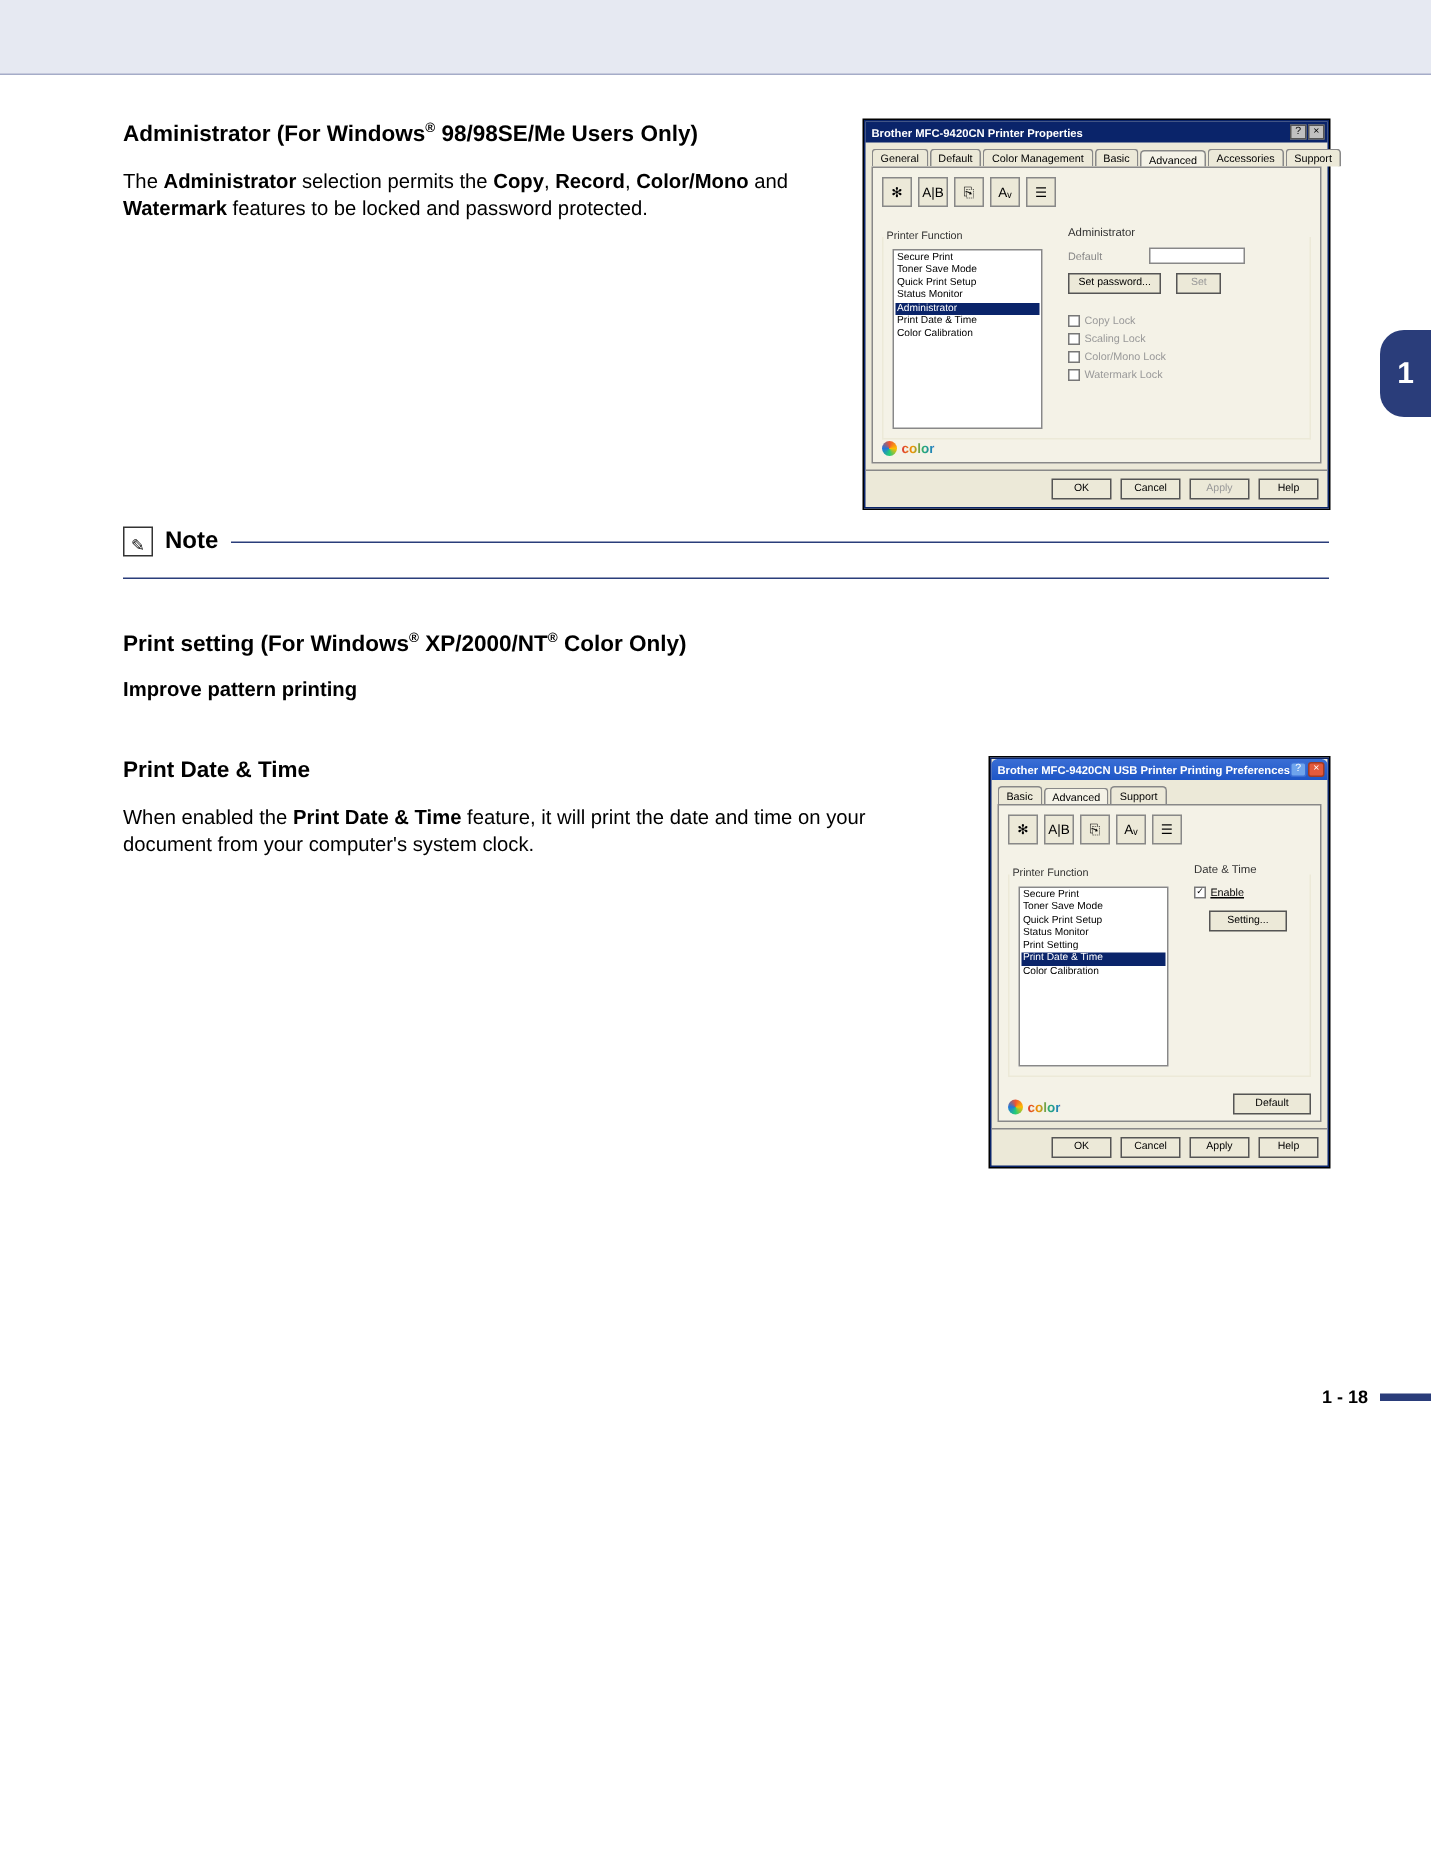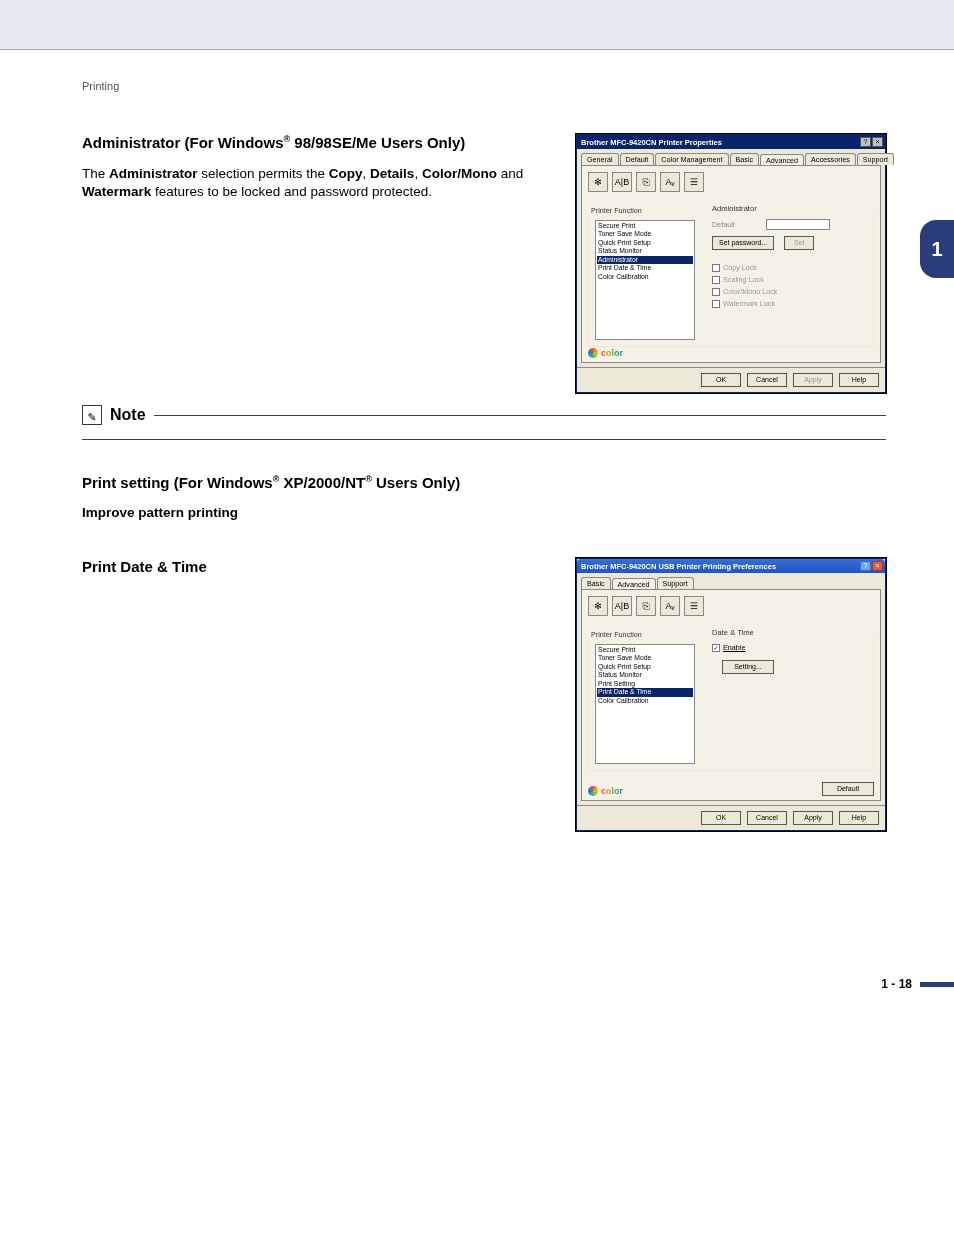--- a/index.html
+++ b/index.html
@@ -120,29 +120,28 @@
 </style>
 </head>
 <body>
 
 <div class="topbar"></div>
 
 <div class="chapter-tab">1</div>
 
 <div class="page">
 
-  <div class="breadcrumb">Printing</div>
 
   <div class="two-col">
     <div class="txt">
       <h2>
         <span>Administrator (For Windows</span><sup>®</sup><span> 98/98SE/Me Users Only)</span>
       </h2>
       <p>
-        <span>The </span><b>Administrator</b><span> selection permits the </span><b>Copy</b><span>, </span><b>Details</b><span>, </span><b>Color/Mono</b><span> and </span><b>Watermark</b><span> features to be locked and password protected.</span>
+        <span>The </span><b>Administrator</b><span> selection permits the </span><b>Copy</b><span>, </span><b>Record</b><span>, </span><b>Color/Mono</b><span> and </span><b>Watermark</b><span> features to be locked and password protected.</span>
       </p>
     </div>
 
     <div class="dlg classic">
       <div class="titlebar">
         <span class="caption">Brother MFC-9420CN Printer Properties</span>
         <span class="winbtns">
           <span class="winbtn">?</span>
           <span class="winbtn">×</span>
         </span>
@@ -223,29 +222,32 @@
   <div class="note-head">
     <span class="note-icon">✎</span>
     <b>Note</b>
     <span class="rule"></span>
   </div>
   <div class="note-end-rule"></div>
 
   <div style="height:34px;"></div>
 
   <h2>
-    <span>Print setting (For Windows</span><sup>®</sup><span> XP/2000/NT</span><sup>®</sup><span> Users Only)</span>
+    <span>Print setting (For Windows</span><sup>®</sup><span> XP/2000/NT</span><sup>®</sup><span> Color Only)</span>
   </h2>
   <div class="sub">Improve pattern printing</div>
 
   <div style="height:30px;"></div>
 
   <div class="two-col">
     <div class="txt">
       <h2>Print Date &amp; Time</h2>
+      <p>
+        <span>When enabled the </span><b>Print Date &amp; Time</b><span> feature, it will print the date and time on your document from your computer's system clock.</span>
+      </p>
     </div>
 
     <div class="dlg xp">
       <div class="titlebar">
         <span class="caption">Brother MFC-9420CN USB Printer Printing Preferences</span>
         <span class="winbtns">
           <span class="winbtn help">?</span>
           <span class="winbtn close">×</span>
         </span>
       </div>

